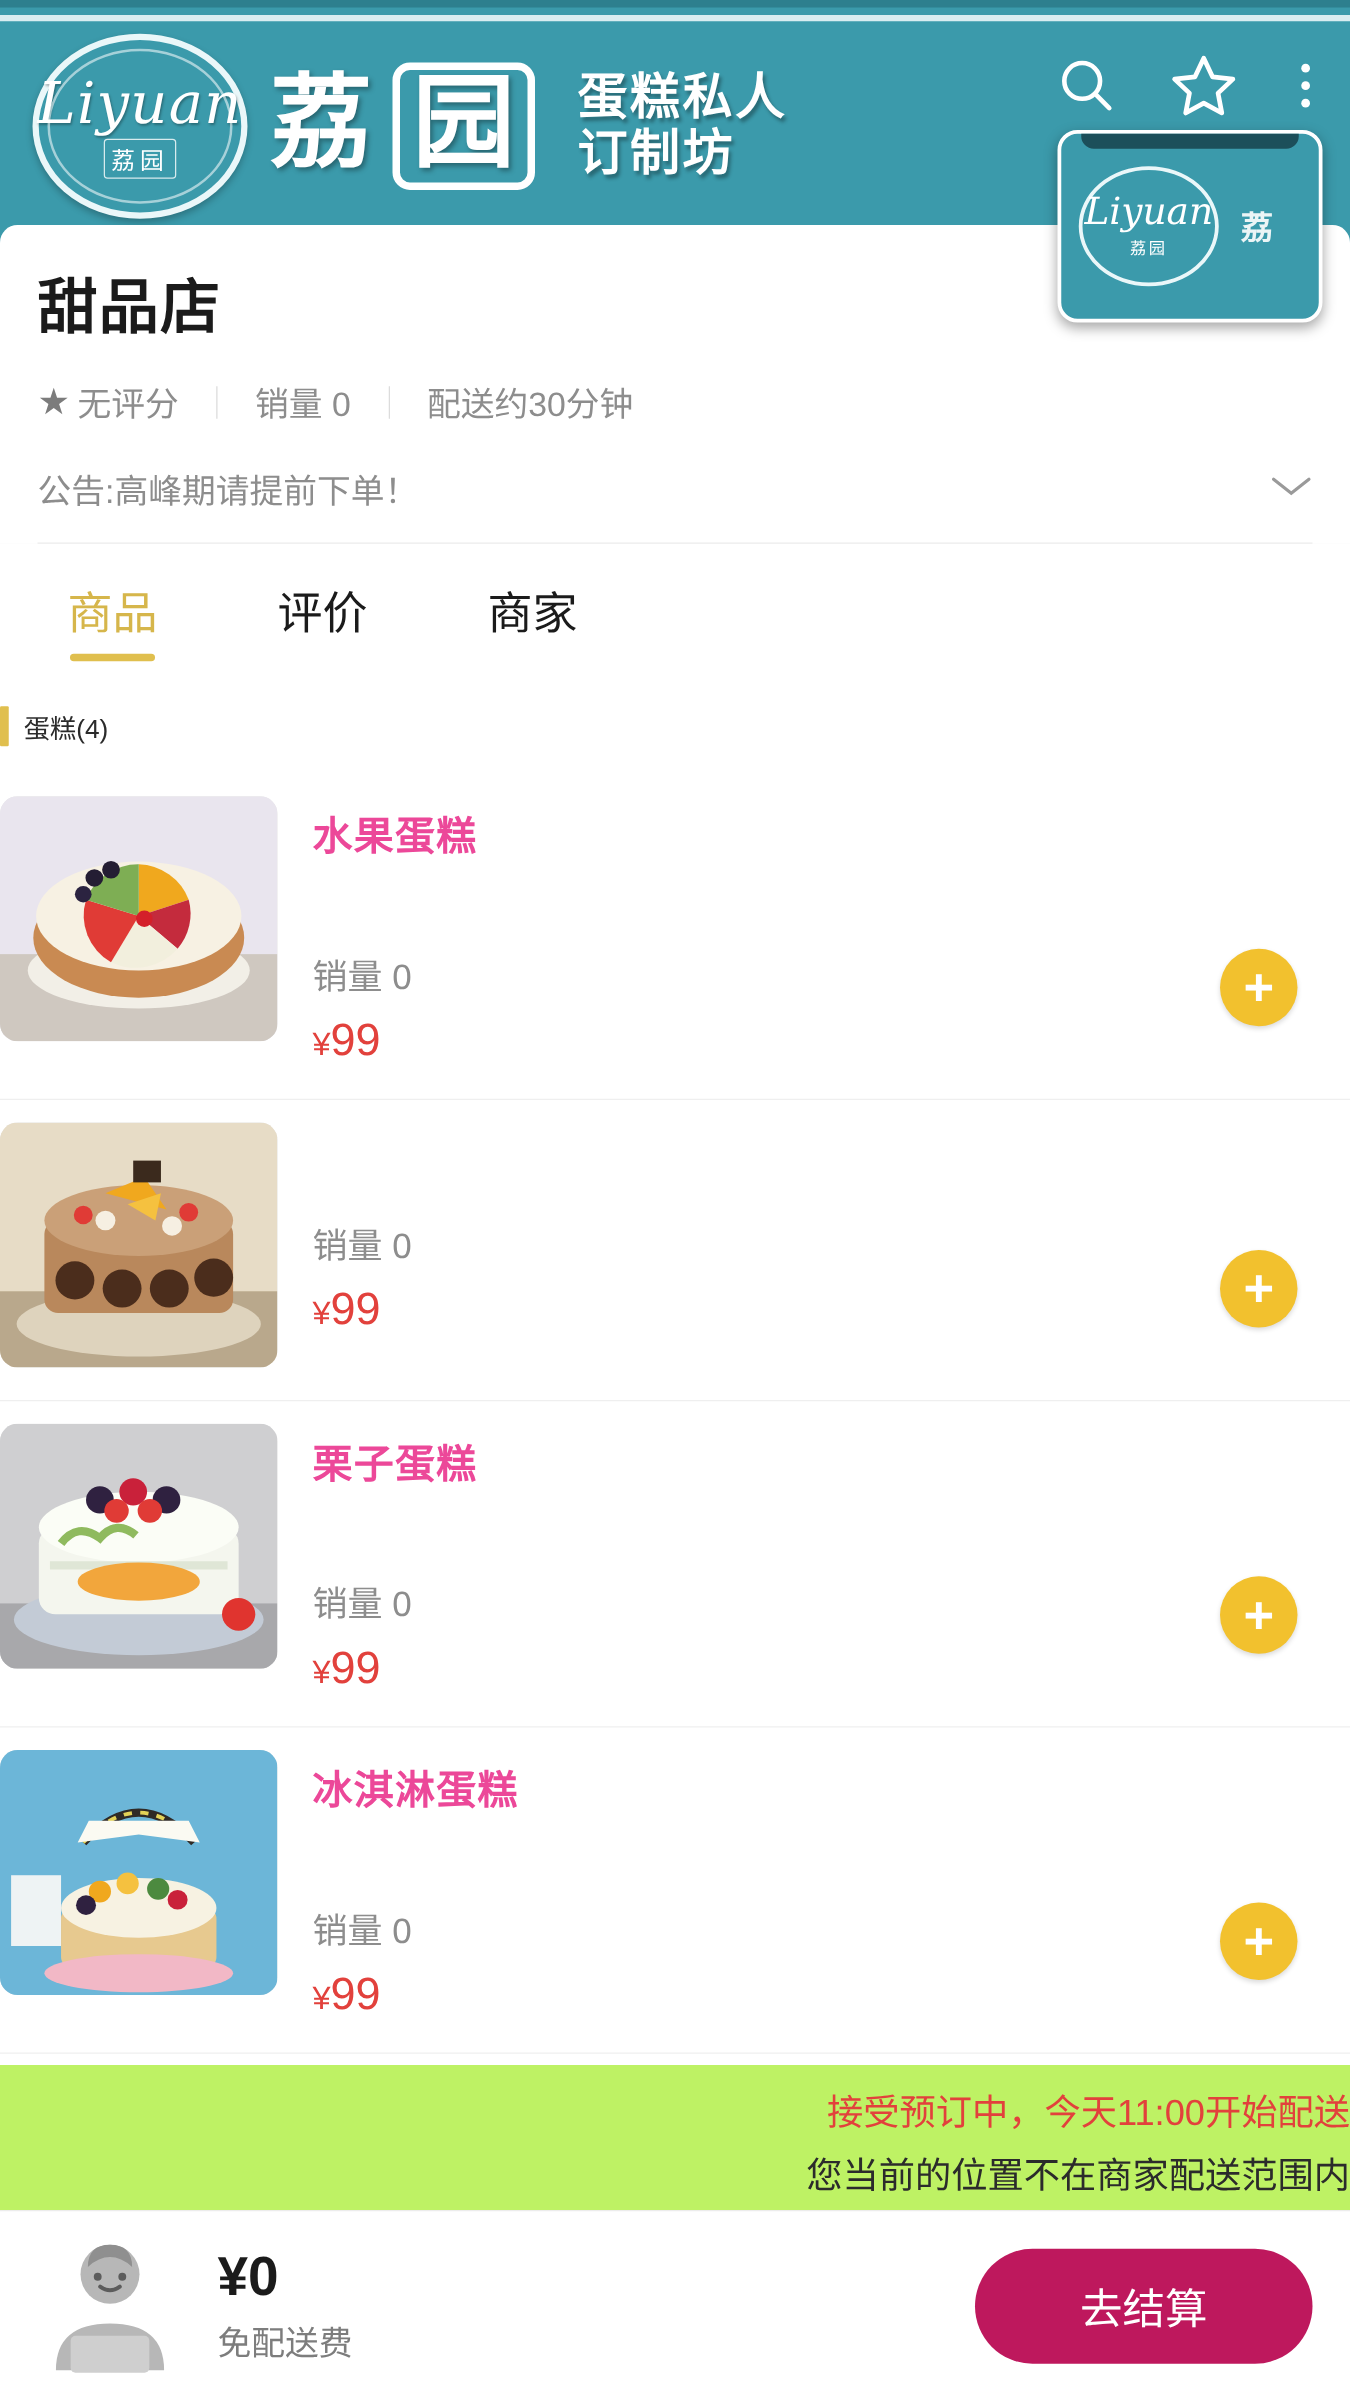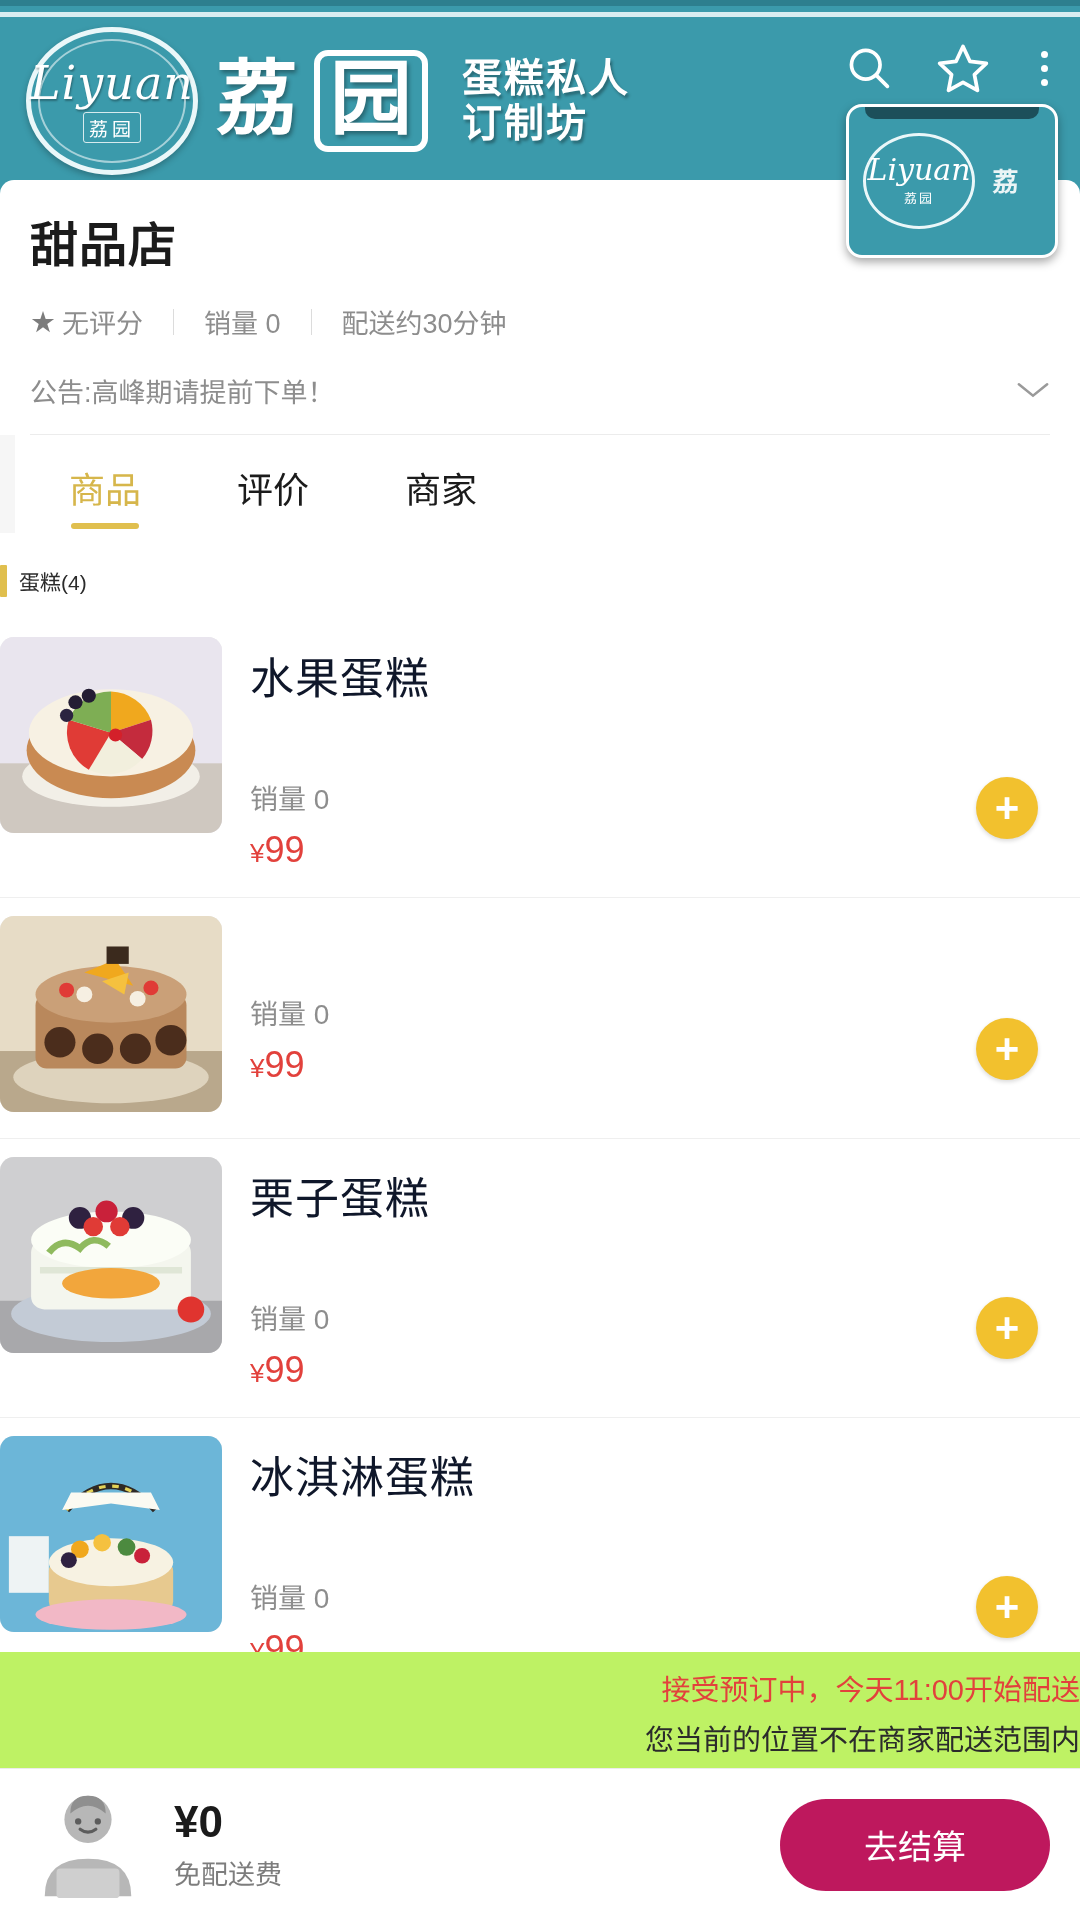--- a/index.html
+++ b/index.html
@@ -102,21 +102,21 @@
   .store-meta .star { color: #7c7c7c; font-size: 29px; margin-right: 6px; }
   .meta-sep { width: 1px; height: 26px; background: #dcdcdc; margin: 0 30px; }
   .notice-row {
     display: flex; align-items: center; justify-content: space-between;
     padding: 30px 0 24px; border-bottom: 1px solid #ececec; gap: 36px;
   }
   .notice-text { font-size: 27px; color: #8d8d8d; }
   .chev { color: #9a9a9a; font-size: 30px; }
 
   
-  .tabs { display: flex; background: #ffffff; padding: 26px 0 0 54px; margin-left: 15px; }
+  .tabs { display: flex; background: #ffffff; padding: 26px 0 0 54px; }
   .tab {
     font-size: 36px; color: #1b1b1b; margin-right: 96px;
     position: relative; padding-bottom: 20px;
   }
   .tab.active { color: #d6b64b; }
   .tab.active::after {
     content: ""; position: absolute; left: 2px; right: 2px; bottom: 4px;
     height: 6px; border-radius: 3px; background: #e0bf4e;
   }
 
@@ -139,21 +139,21 @@
   .prod {
     display: flex; align-items: flex-start; padding: 18px 28px 26px 0;
     border-bottom: 1px solid #efefef; position: relative;
   }
   .thumb {
     width: 222px; height: 196px; border-radius: 14px; flex: 0 0 222px;
     overflow: hidden; position: relative; background: #e8e8e8;
   }
   .thumb svg { display: block; width: 100%; height: 100%; }
   .prod-info { flex: 1; padding-left: 28px; padding-top: 6px; }
-  .prod-name { font-size: 44px; font-weight: normal; color: #0f172a; letter-spacing: 1px; }
+  .prod-name { font-size: 32px; font-weight: bold; color: #ec4899; letter-spacing: 1px; }
   .prod-sales { font-size: 28px; color: #8d8d8d; margin-top: 70px; }
   .prod-price { font-size: 36px; color: #e2413c; margin-top: 12px; font-weight: normal; }
   .prod-price .yen { font-size: 26px; }
   .add-btn {
     position: absolute; right: 42px; bottom: 58px;
     width: 62px; height: 62px; border-radius: 50%;
     background: #f2c12e; color: #ffffff;
     display: flex; align-items: center; justify-content: center;
     font-size: 42px; line-height: 1; font-weight: bold;
     box-shadow: 0 2px 4px rgba(0,0,0,.15);

